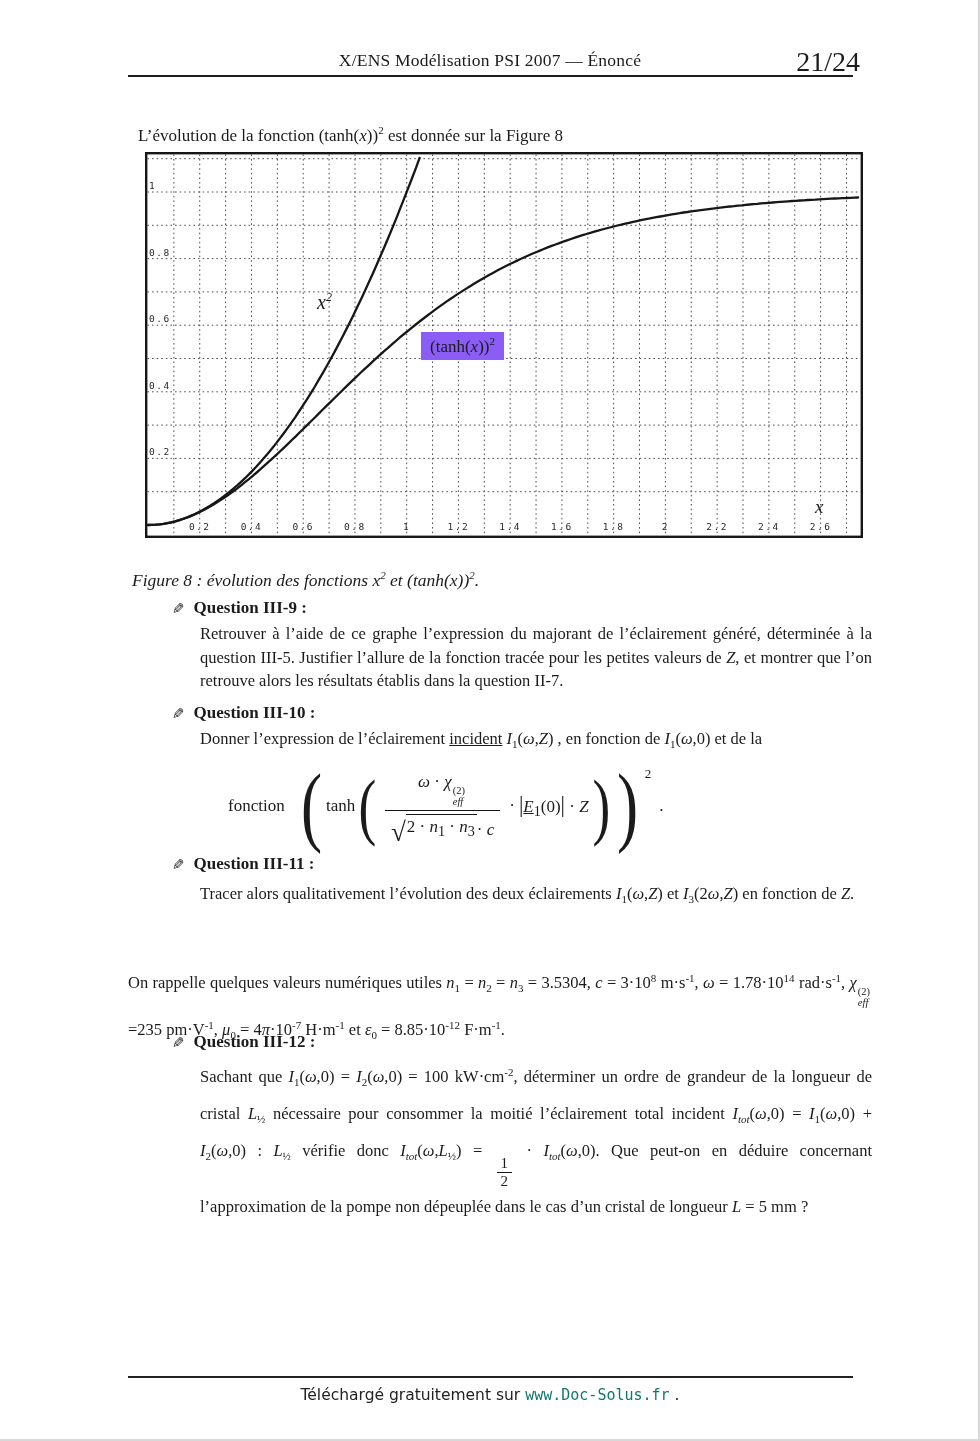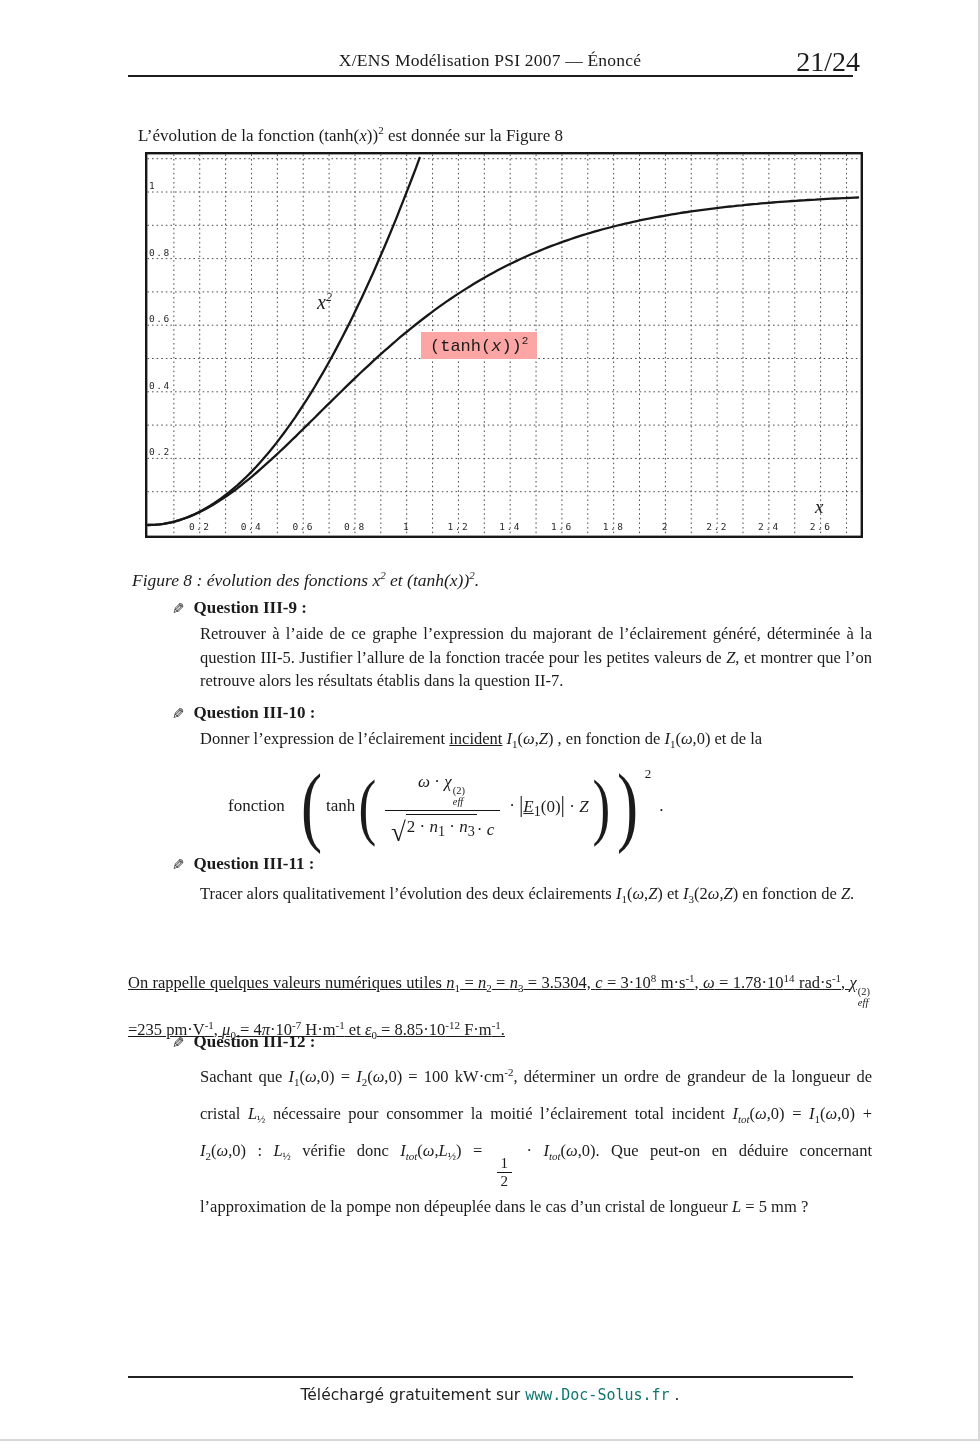--- a/index.html
+++ b/index.html
@@ -19,41 +19,41 @@
   .intro sup, .cap sup{font-size:11px;}
 
   
   .figure{position:absolute;top:152px;left:145px;width:718px;height:386px;}
   .figure svg{position:absolute;inset:0;}
   .tick{font-family:"DejaVu Sans Mono","Liberation Mono",monospace;font-size:9.5px;
         fill:#2a2a2a;letter-spacing:1.5px;}
   .plot-label{position:absolute;font-style:italic;}
   .label-x2{left:156px;top:138px;font-size:20px;margin-left:16px;}
   .label-x2 sup{font-size:12px;}
-  .label-tanh{left:276px;top:180px;background:#fca5a5;padding:3px 9px;font-size:17px;font-style:normal;font-family:Liberation Mono, monospace;}
+  .label-tanh{left:276px;top:180px;background:#8b5cf6;padding:3px 9px;font-size:17px;font-style:normal;}
   .label-tanh i{font-style:italic;}
   .label-tanh sup{font-size:11px;}
   .label-xaxis{left:670px;top:344px;font-size:19px;}
 
   .cap{position:absolute;top:551px;left:132px;font-size:17.5px;font-style:italic;}
 
   
   .q{position:absolute;left:172px;width:700px;}
   .q-head{display:flex;align-items:baseline;gap:9px;}
   .pencil{display:inline-block;transform:scaleX(-1) translateY(1px);font-size:15px;color:#222;}
   .q-title{font-weight:bold;font-size:17px;}
   .q-body{margin-left:28px;width:672px;font-size:16.5px;line-height:23.5px;
           text-align:justify;margin-top:4px;}
   .q-body i, .values i, .formula i{font-style:italic;}
   .q-body sub, .values sub{font-size:11px;vertical-align:-4px;}
   .q-body sup, .values sup{font-size:11px;vertical-align:6px;}
   .tall{line-height:32px;}
 
   .values{position:absolute;top:944px;left:128px;width:744px;font-size:16.5px;
-          line-height:34px;text-align:justify;text-decoration:underline;}
+          line-height:34px;text-align:justify;}
 
   
   .ss{display:inline-flex;flex-direction:column;align-items:flex-start;vertical-align:-7px;
       line-height:1.05;font-size:10.5px;margin-left:1px;margin-right:2px;}
 
   
   .formula{position:absolute;top:758px;left:200px;display:flex;align-items:center;
            font-size:17px;height:96px;}
   .fword{margin-right:12px;margin-left:28px;}
   .bp{font-weight:400;line-height:.85;display:inline-block;transform:scaleX(.72);}

